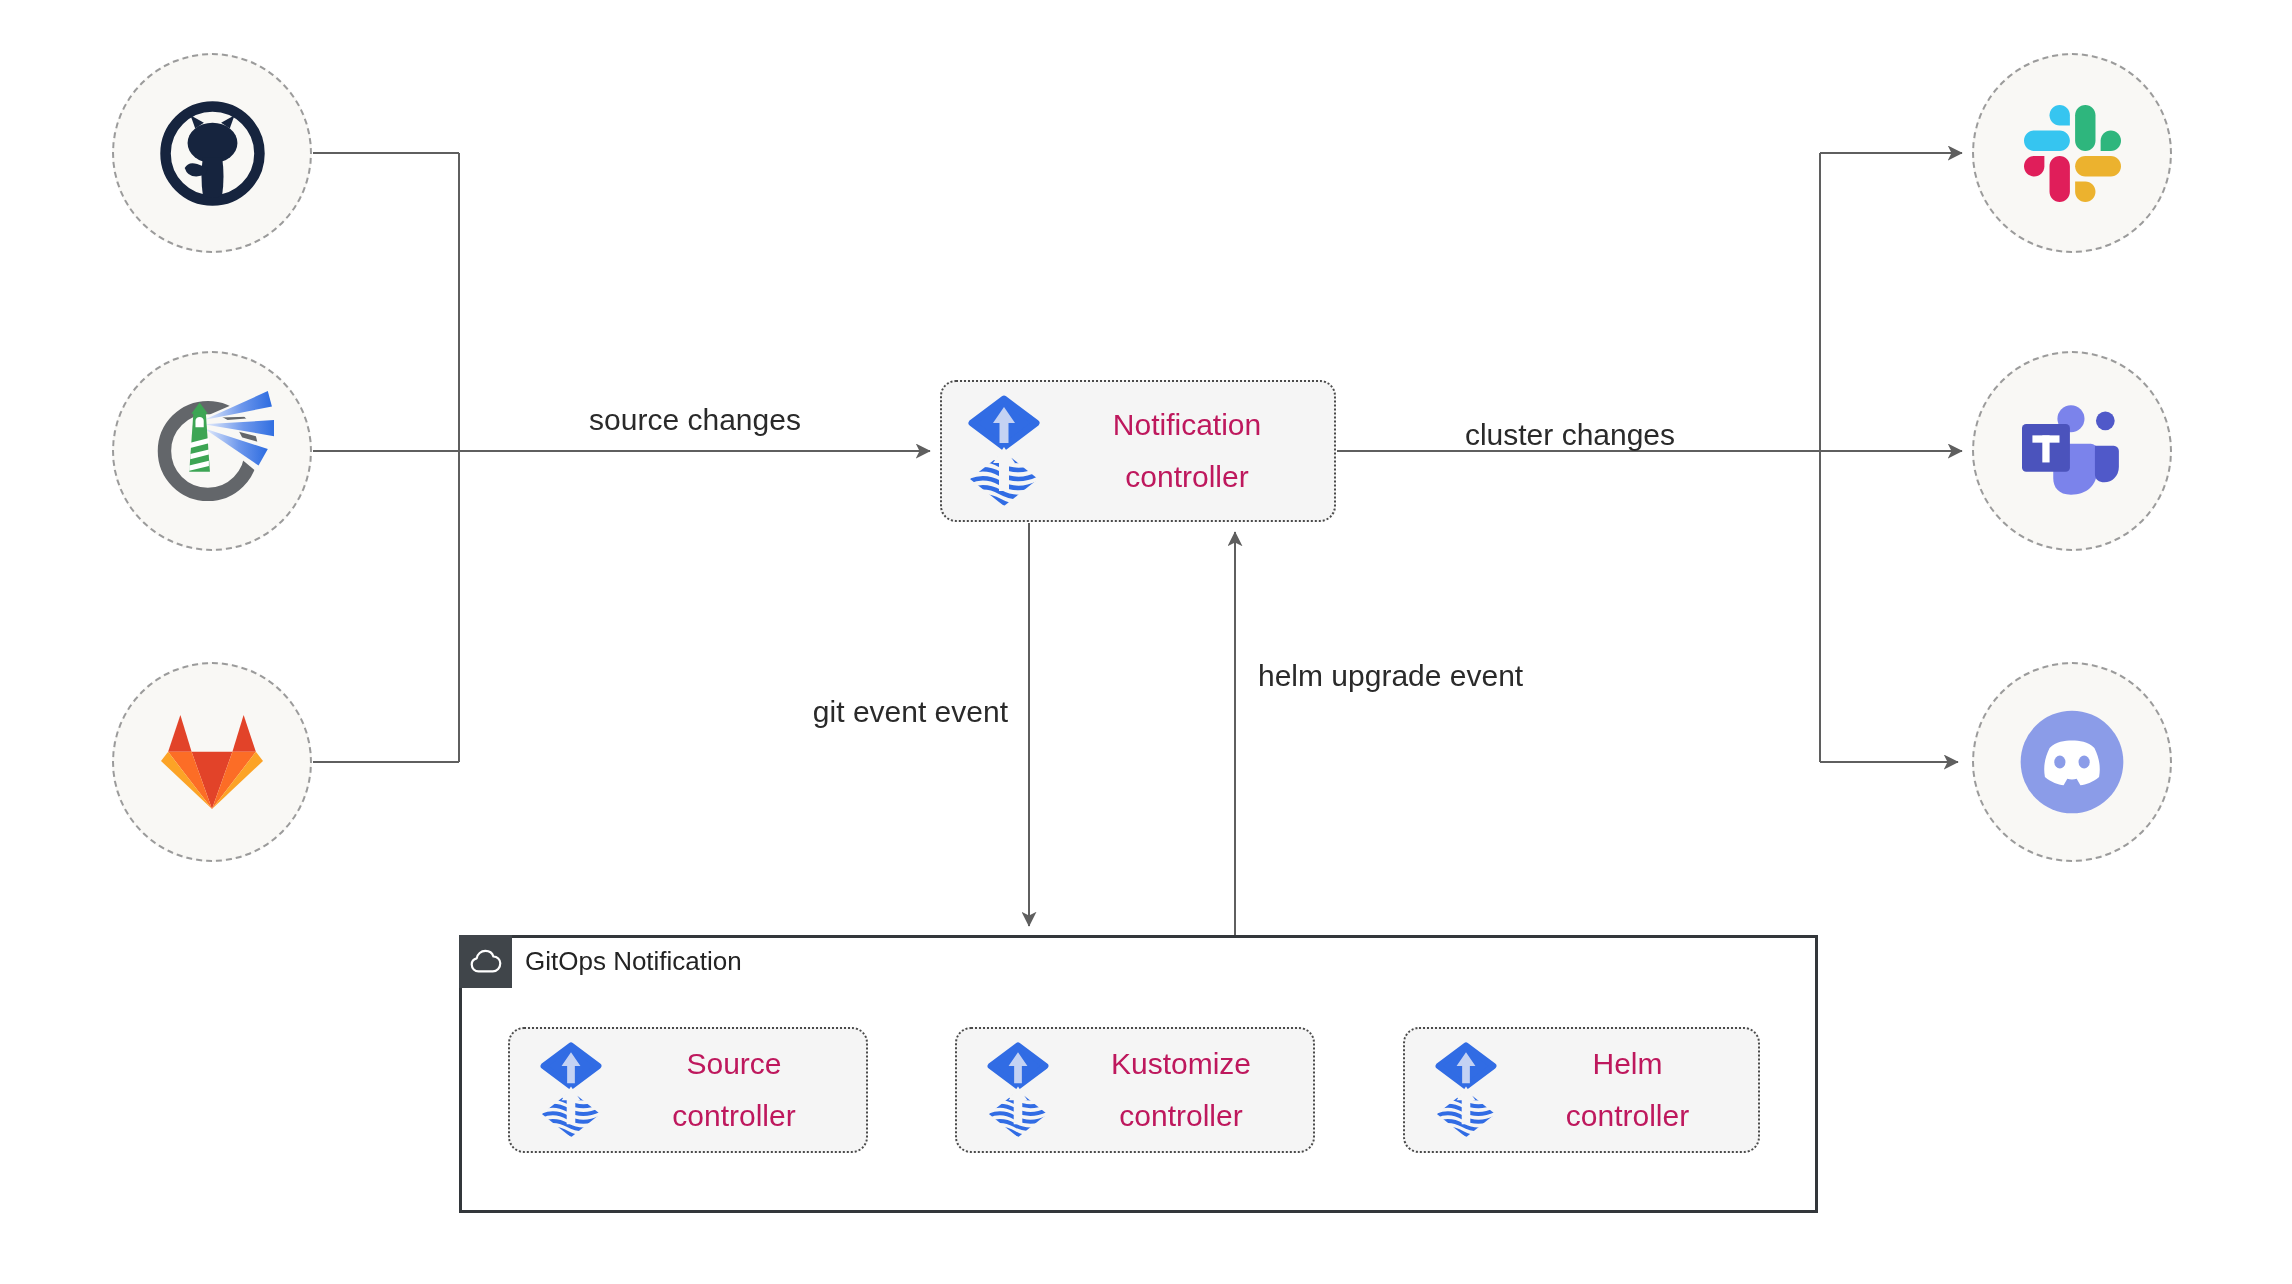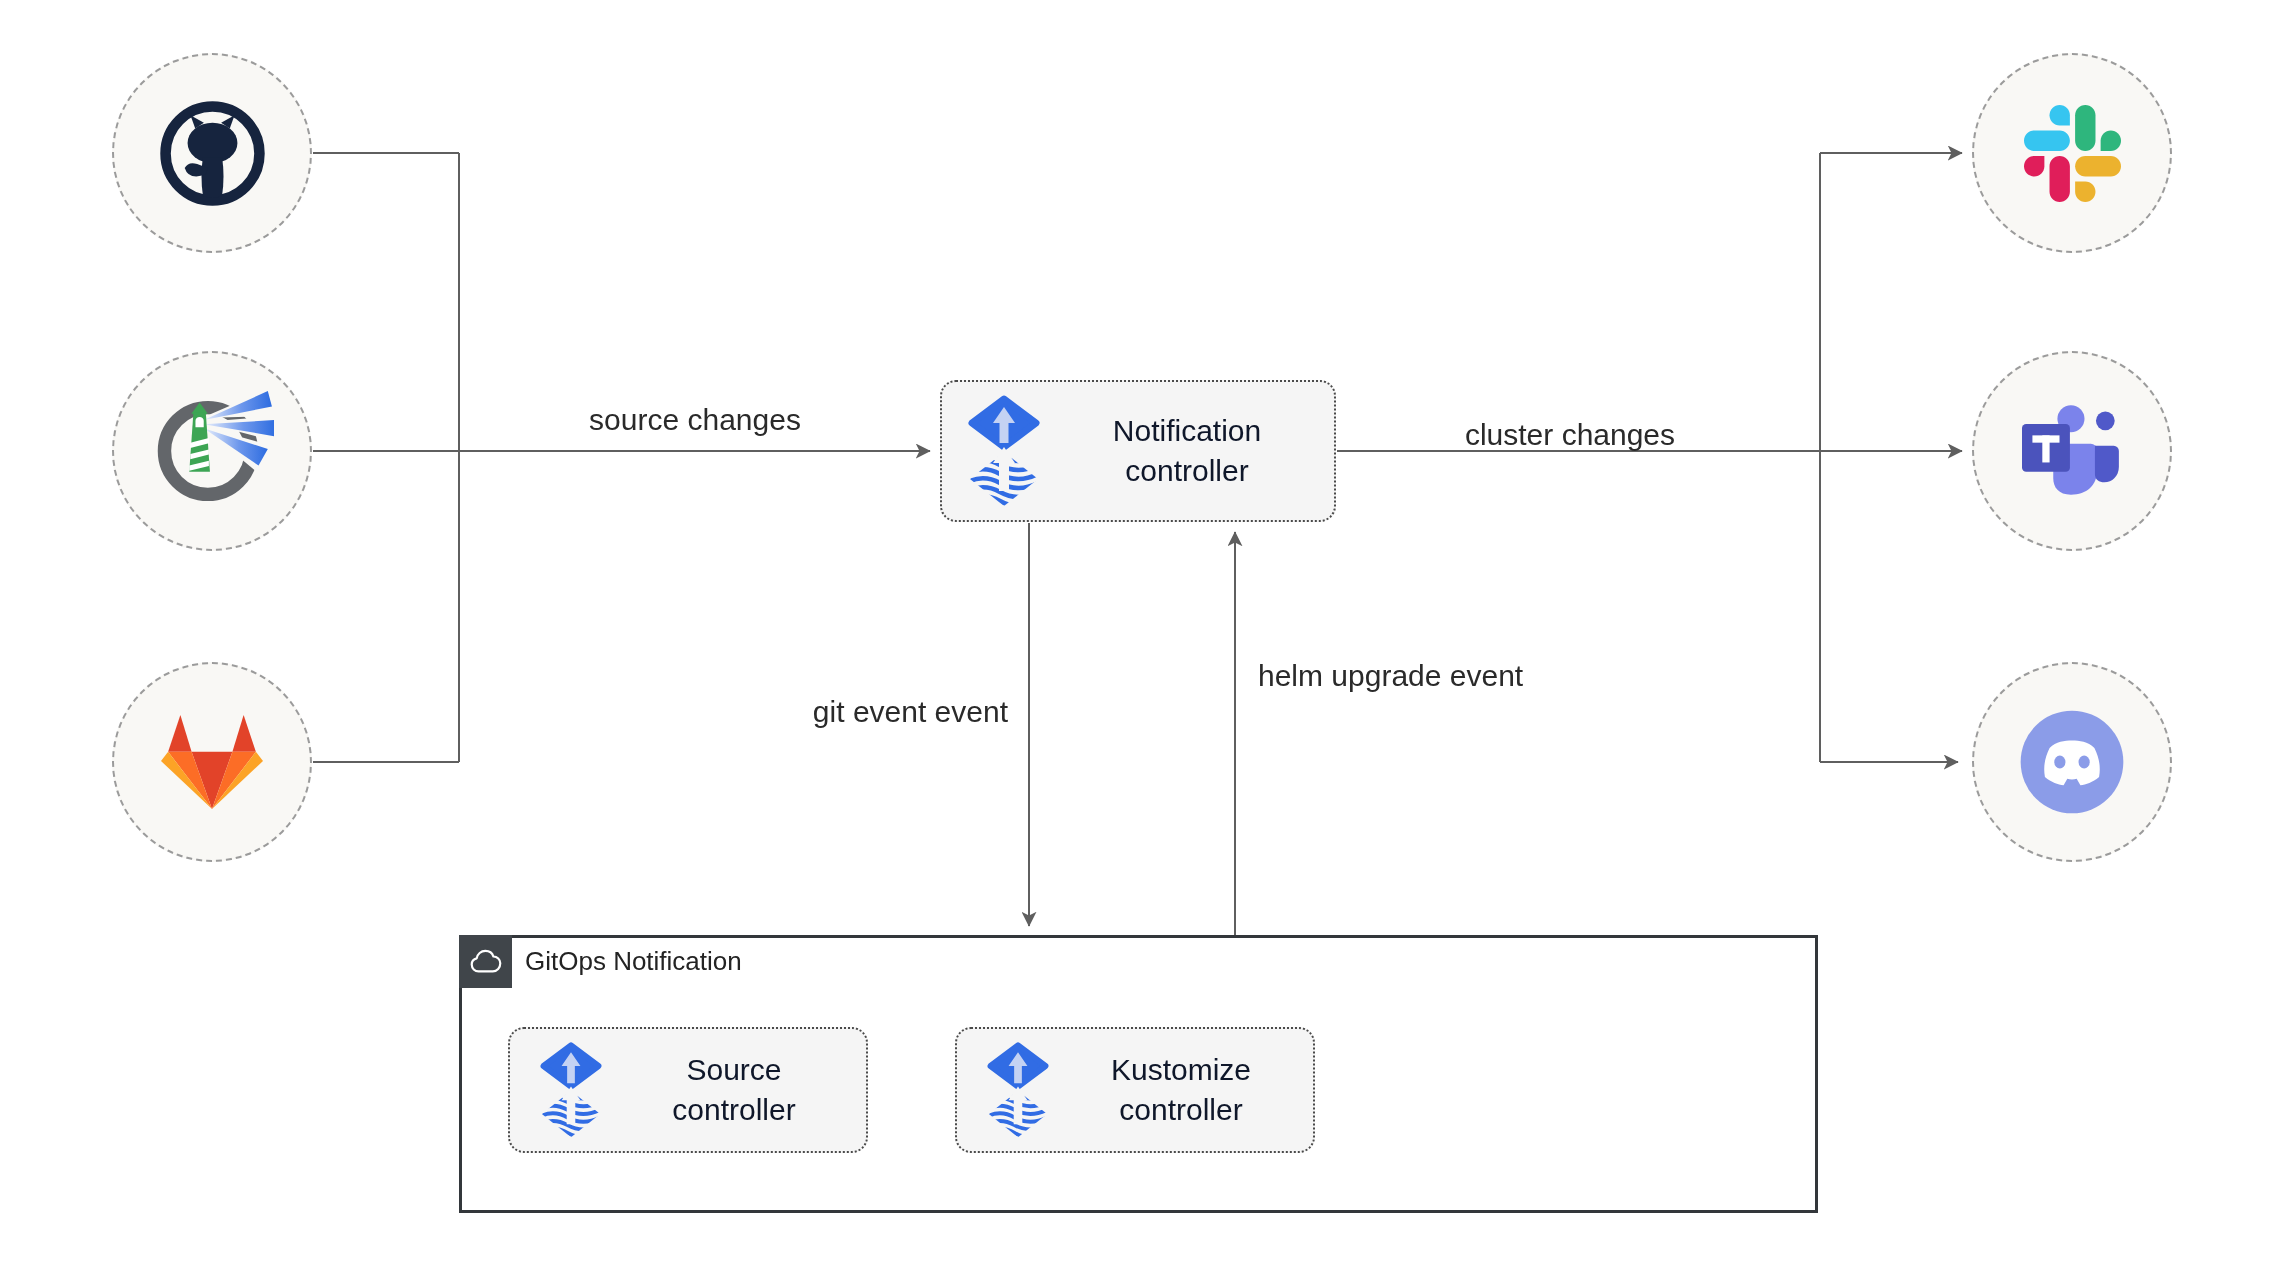--- a/index.html
+++ b/index.html
@@ -5,21 +5,21 @@
   html,body{margin:0;padding:0;background:#ffffff;}
   .canvas{position:relative;width:2292px;height:1284px;background:#ffffff;overflow:hidden;
           font-family:"Liberation Sans", sans-serif;}
   .wires{position:absolute;left:0;top:0;z-index:1;}
   .node-circle{position:absolute;width:200px;height:200px;border-radius:50%;
                border:2px dashed #9B9B9B;background:#F9F8F5;box-sizing:border-box;
                display:flex;align-items:center;justify-content:center;z-index:2;}
   .ctrl{position:absolute;background:#F5F5F5;border:2px dotted #4A4A4A;border-radius:16px;
         box-sizing:border-box;display:flex;align-items:center;z-index:2;}
   .ctrl-label{flex:1;display:flex;justify-content:center;}
-  .ctrl-label span{display:block;text-align:center;font-size:30px;line-height:40px;color:#0f172a;}
+  .ctrl-label span{display:block;text-align:center;font-size:30px;line-height:52px;color:#be185d;}
   .ctrl-big .ctrl-label span{width:190px;}
   .ctrl-small .ctrl-label span{width:175px;}
   .edge-label{position:absolute;font-size:30px;color:#2A2A2A;white-space:nowrap;z-index:3;}
   .gitops-box{position:absolute;left:459px;top:935px;width:1359px;height:278px;
               border:3px solid #33373B;background:#ffffff;box-sizing:border-box;z-index:1;}
   .gitops-badge{position:absolute;left:459px;top:935px;width:53px;height:53px;background:#40454A;
                 display:flex;align-items:center;justify-content:center;z-index:2;}
   .gitops-title{position:absolute;left:525px;top:961px;transform:translateY(-50%);
                 font-size:26px;color:#232323;white-space:nowrap;z-index:2;}
   .hidden-defs{position:absolute;width:0;height:0;overflow:hidden;}
@@ -210,14 +210,22 @@
     </div>
   </div>
   <div class="ctrl ctrl-small" style="left:508px;top:1027px;width:360px;height:126px;padding-left:30px;">
     <svg width="62" height="96">
         <use href="#i-flux"></use>
       </svg>
     <div class="ctrl-label">
       <span>Source controller</span>
     </div>
   </div>
+  <div class="ctrl ctrl-small" style="left:1403px;top:1027px;width:357px;height:126px;padding-left:30px;">
+    <svg width="62" height="96">
+        <use href="#i-flux"></use>
+      </svg>
+    <div class="ctrl-label">
+      <span>Helm controller</span>
+    </div>
+  </div>
 
 </div>
 
 </body></html>

